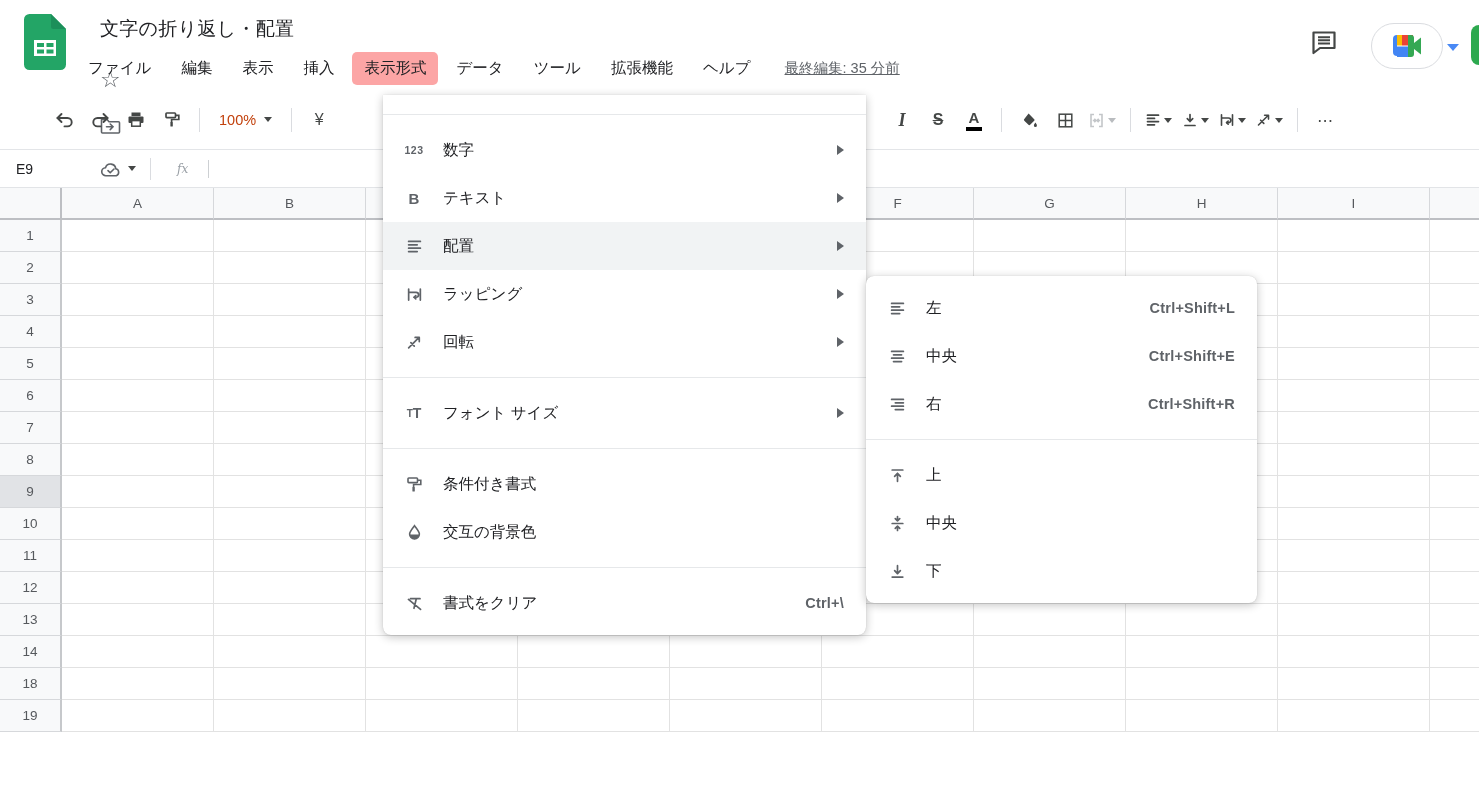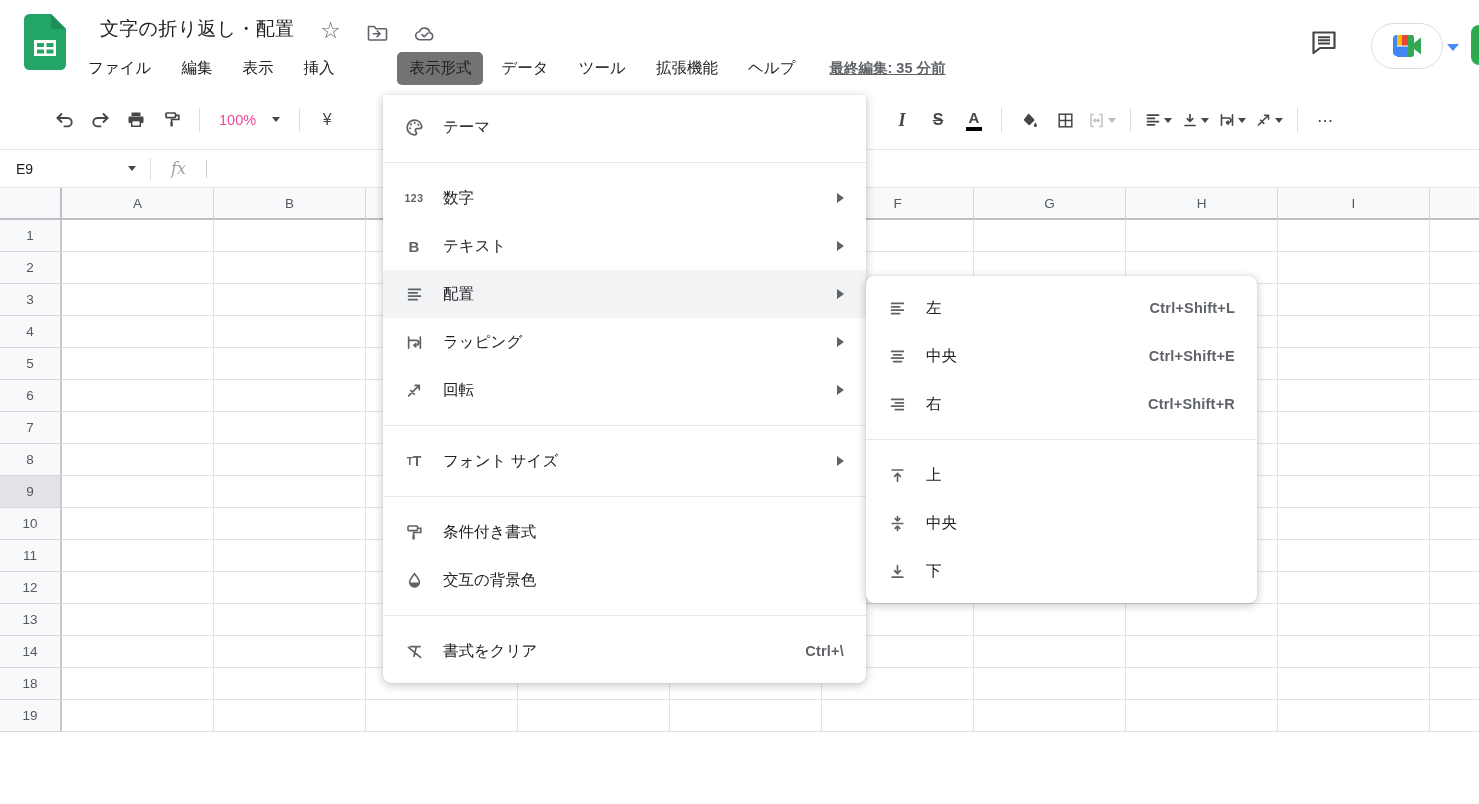--- a/index.html
+++ b/index.html
@@ -3,59 +3,59 @@
 <meta charset="utf-8">
 <style>
   * { box-sizing: border-box; margin: 0; padding: 0; }
   html,body { width:1479px; height:804px; overflow:hidden; background:#fff;
     font-family:"Liberation Sans","DejaVu Sans",sans-serif; color:#202124; }
   .app { position:relative; width:1479px; height:804px; }
 
   
   .topbar { position:relative; height:90px; background:#fff; }
   .sheets-logo { position:absolute; left:24px; top:14px; }
-  .title-row { position:absolute; left:100px; top:16px; display:flex; align-items:flex-end; gap:26px; }
+  .title-row { position:absolute; left:100px; top:16px; display:flex; align-items:flex-start; gap:26px;flex-direction:column; }
   .doc-title { font-size:19px; color:#202124; letter-spacing:.3px; }
   .tb-ic { color:#5f6368; display:flex; align-items:center; cursor:pointer; }
   .star-g { font-size:23px; line-height:1; }
   .menubar { position:absolute; left:76px; top:52px; display:flex; align-items:center; gap:6px; }
   .menu-btn { font-size:15.5px; color:#202124; padding:6px 12px; border-radius:5px; cursor:pointer; white-space:nowrap; }
-  .menu-btn.active { background:#737373;margin-left:45px; }
-  .last-edit { font-size:14.5px; color:#5f6368; text-decoration:underline; margin-left:16px; white-space:nowrap; cursor:pointer;font-weight:bold; }
+  .menu-btn.active { background:#fca5a5; }
+  .last-edit { font-size:14.5px; color:#5f6368; text-decoration:underline; margin-left:16px; white-space:nowrap; cursor:pointer; }
   .head-right { position:absolute; right:0; top:0; height:90px; }
   .comment-btn { position:absolute; right:142px; top:30px; }
   .meet-pill { position:absolute; right:36px; top:23px; width:72px; height:46px; border:1px solid #dadce0;
     border-radius:23px; display:flex; align-items:center; justify-content:center; background:#fff; cursor:pointer; }
   .meet-caret { position:absolute; right:20px; top:44px; width:0; height:0;
     border-left:6px solid transparent; border-right:6px solid transparent; border-top:7px solid #4989f5; }
   .share-sliver { position:absolute; right:0; top:25px; width:8px; height:40px; background:#2da94f; border-radius:20px 0 0 20px; }
 
   
   .toolbar { position:relative; height:60px; border-bottom:1px solid #e3e5e8; display:flex; align-items:center; padding-left:46px; }
   .tbtn { width:36px; height:36px; border-radius:4px; display:flex; align-items:center; justify-content:center;
     color:#444746; cursor:pointer; flex:none; }
   .tsep { width:1px; height:24px; background:#dadce0; margin:0 9px; flex:none; }
-  .zoom-ctl { display:flex; align-items:center; gap:16px; font-size:14.5px; color:#ec4899; padding:0 10px; cursor:pointer; }
+  .zoom-ctl { display:flex; align-items:center; gap:8px; font-size:14.5px; color:#c2410c; padding:0 10px; cursor:pointer; }
   .caret { width:0; height:0; border-left:4.5px solid transparent; border-right:4.5px solid transparent; border-top:5px solid #444746; }
   .caret.dim { border-top-color:#b9bcbf; }
   .glyph { font-size:16px; color:#444746; }
   .toolbar-right { position:absolute; left:884px; top:0; height:60px; display:flex; align-items:center; }
   .italic-g { font-family:"Liberation Serif","DejaVu Serif",serif; font-style:italic; font-size:18px; font-weight:700; }
   .strike-g { font-size:16px; font-weight:700; text-decoration:line-through; }
   .tcolor { display:flex; flex-direction:column; align-items:center; line-height:1; }
   .tcolor .a { font-size:15px; font-weight:700; }
   .tcolor .bar { width:16px; height:4px; background:#000; margin-top:2px; }
   .drop-pair { display:flex; align-items:center; gap:3px; padding:0 5px; cursor:pointer; }
 
   
   .formulabar { position:relative; height:38px; border-bottom:1px solid #e2e4e7; display:flex; align-items:center; }
   .namebox { width:150px; display:flex; align-items:center; justify-content:space-between; padding:0 14px 0 16px; cursor:pointer; }
   .namebox .ref { font-size:14px; color:#202124; }
   .fb-sep { width:1px; height:22px; background:#dadce0; }
-  .fx { font-family:"DejaVu Serif","Liberation Serif",serif; font-style:italic; font-size:16px; color:#9aa0a6; margin-left:20px; }
+  .fx { font-family:"DejaVu Serif","Liberation Serif",serif; font-style:italic; font-size:12px; color:#9aa0a6; margin-left:26px; }
   .fb-cursor { width:1px; height:18px; background:#cdd0d3; margin-left:20px; }
 
   
   .grid { position:relative; background:#fff; }
   .ghead { display:flex; height:32px; }
   .corner { width:62px; height:32px; background:#f8f9fa; border-right:2px solid #bdbfc3; border-bottom:2px solid #bdbfc3; flex:none; }
   .colh { width:152px; height:32px; background:#f8f9fa; border-right:1px solid #d6d8db; border-bottom:2px solid #bdbfc3;
     display:flex; align-items:center; justify-content:center; font-size:13.5px; color:#56595d; flex:none; cursor:pointer; }
   .colh.part { width:49px; border-right:none; }
   .grow { display:flex; height:32px; }
@@ -478,32 +478,20 @@
         <div class="cell"></div>
         <div class="cell"></div>
         <div class="cell"></div>
         <div class="cell"></div>
         <div class="cell"></div>
         <div class="cell part"></div>
       </div>
     </div>
 
   <div class="menu main-menu">
-    <div class="mi">
-      <span class="mi-ic">
-        <svg width="19" height="19" viewBox="0 0 16 16" fill="none" stroke="#5f6368" stroke-width="1.5">
-          <path d="M8 1.8a6.2 6.2 0 1 0 0 12.4c1 0 1.7-.7 1.7-1.5 0-.4-.2-.8-.5-1.1-.3-.3-.5-.7-.5-1.1 0-.8.7-1.5 1.5-1.5h1.9a2 2 0 0 0 2-2A6.2 6.2 0 0 0 8 1.8z"></path>
-          <circle cx="5" cy="5.4" r=".9" fill="#5f6368" stroke="none"></circle>
-          <circle cx="8.2" cy="4.2" r=".9" fill="#5f6368" stroke="none"></circle>
-          <circle cx="11.2" cy="5.6" r=".9" fill="#5f6368" stroke="none"></circle>
-          <circle cx="4.4" cy="8.6" r=".9" fill="#5f6368" stroke="none"></circle>
-        </svg>
-      </span>
-      <span class="mi-label">テーマ</span>
-    </div>
     <div class="msep"></div>
     <div class="mi">
       <span class="mi-ic ic123">123</span>
       <span class="mi-label">数字</span>
       <span class="mi-right">
           <span class="subarrow"></span>
         </span>
     </div>
     <div class="mi">
       <span class="mi-ic icB">B</span>

